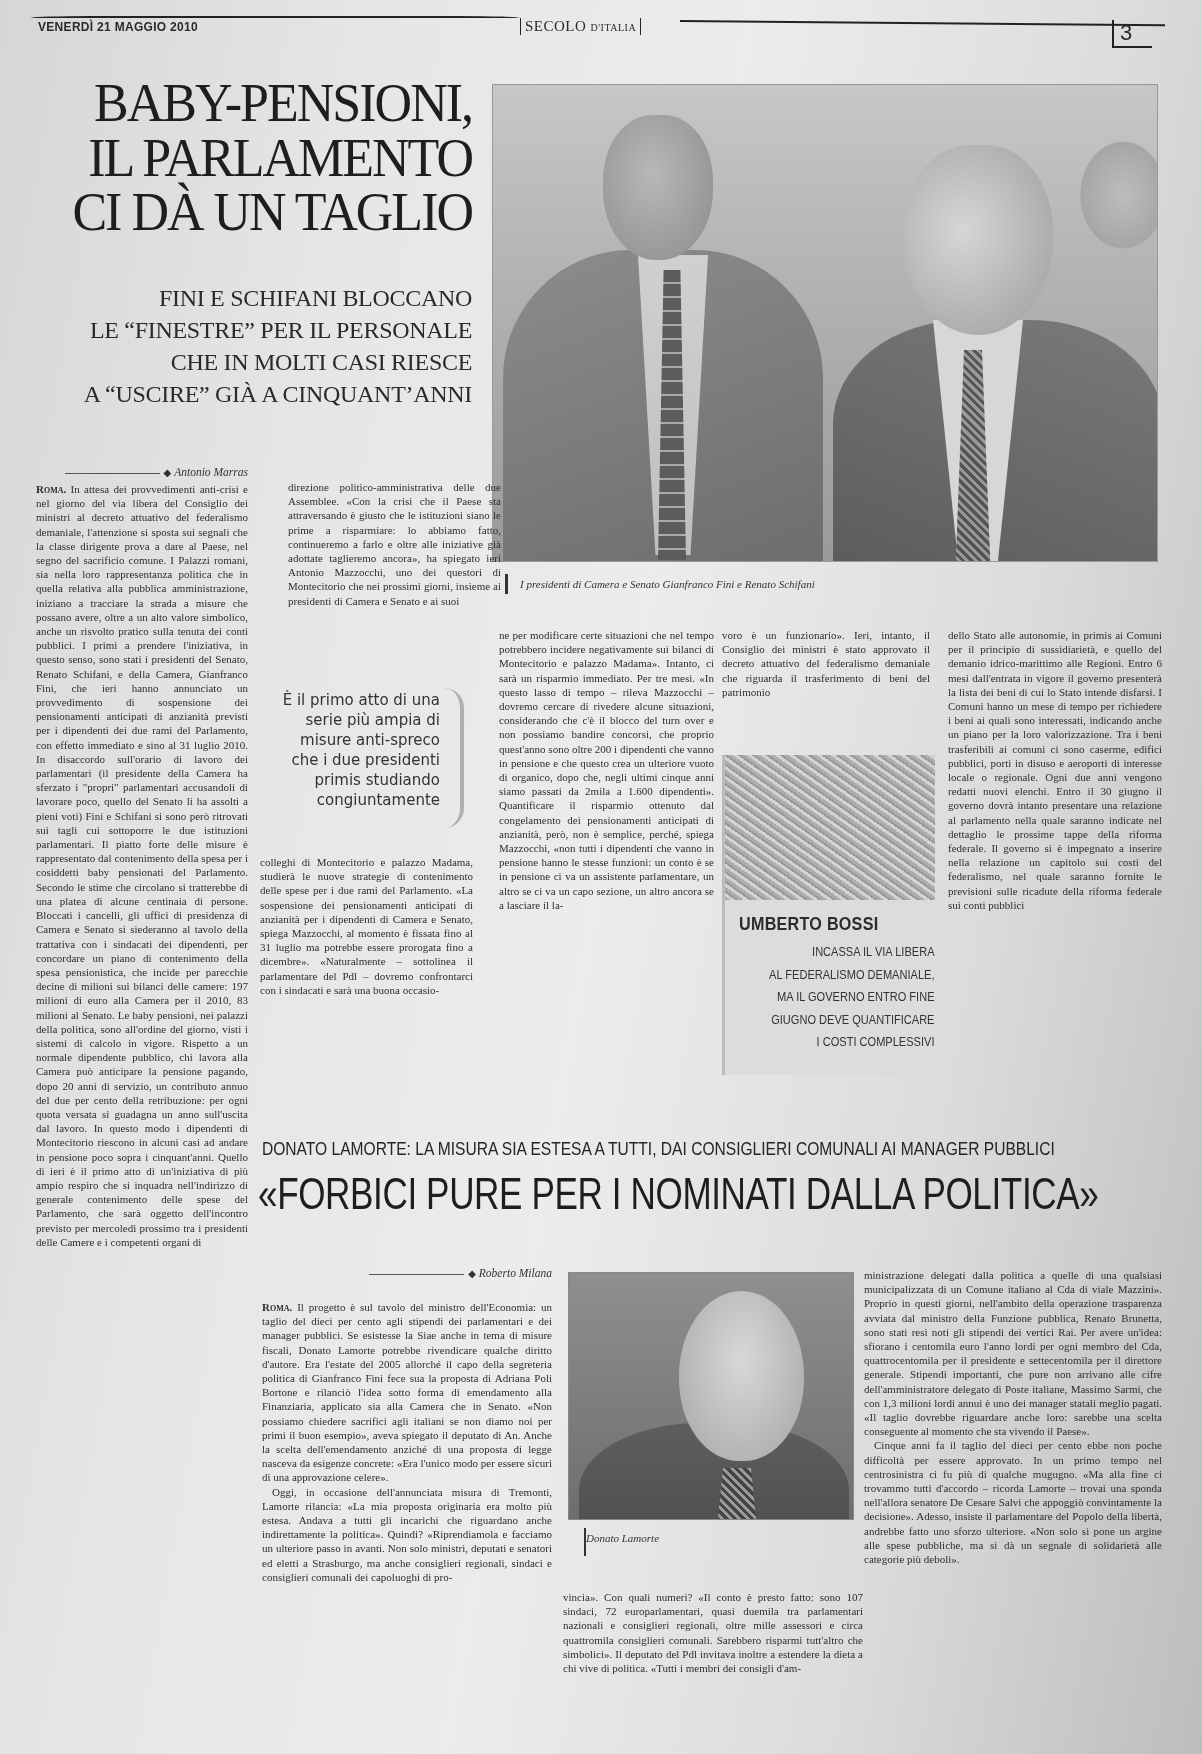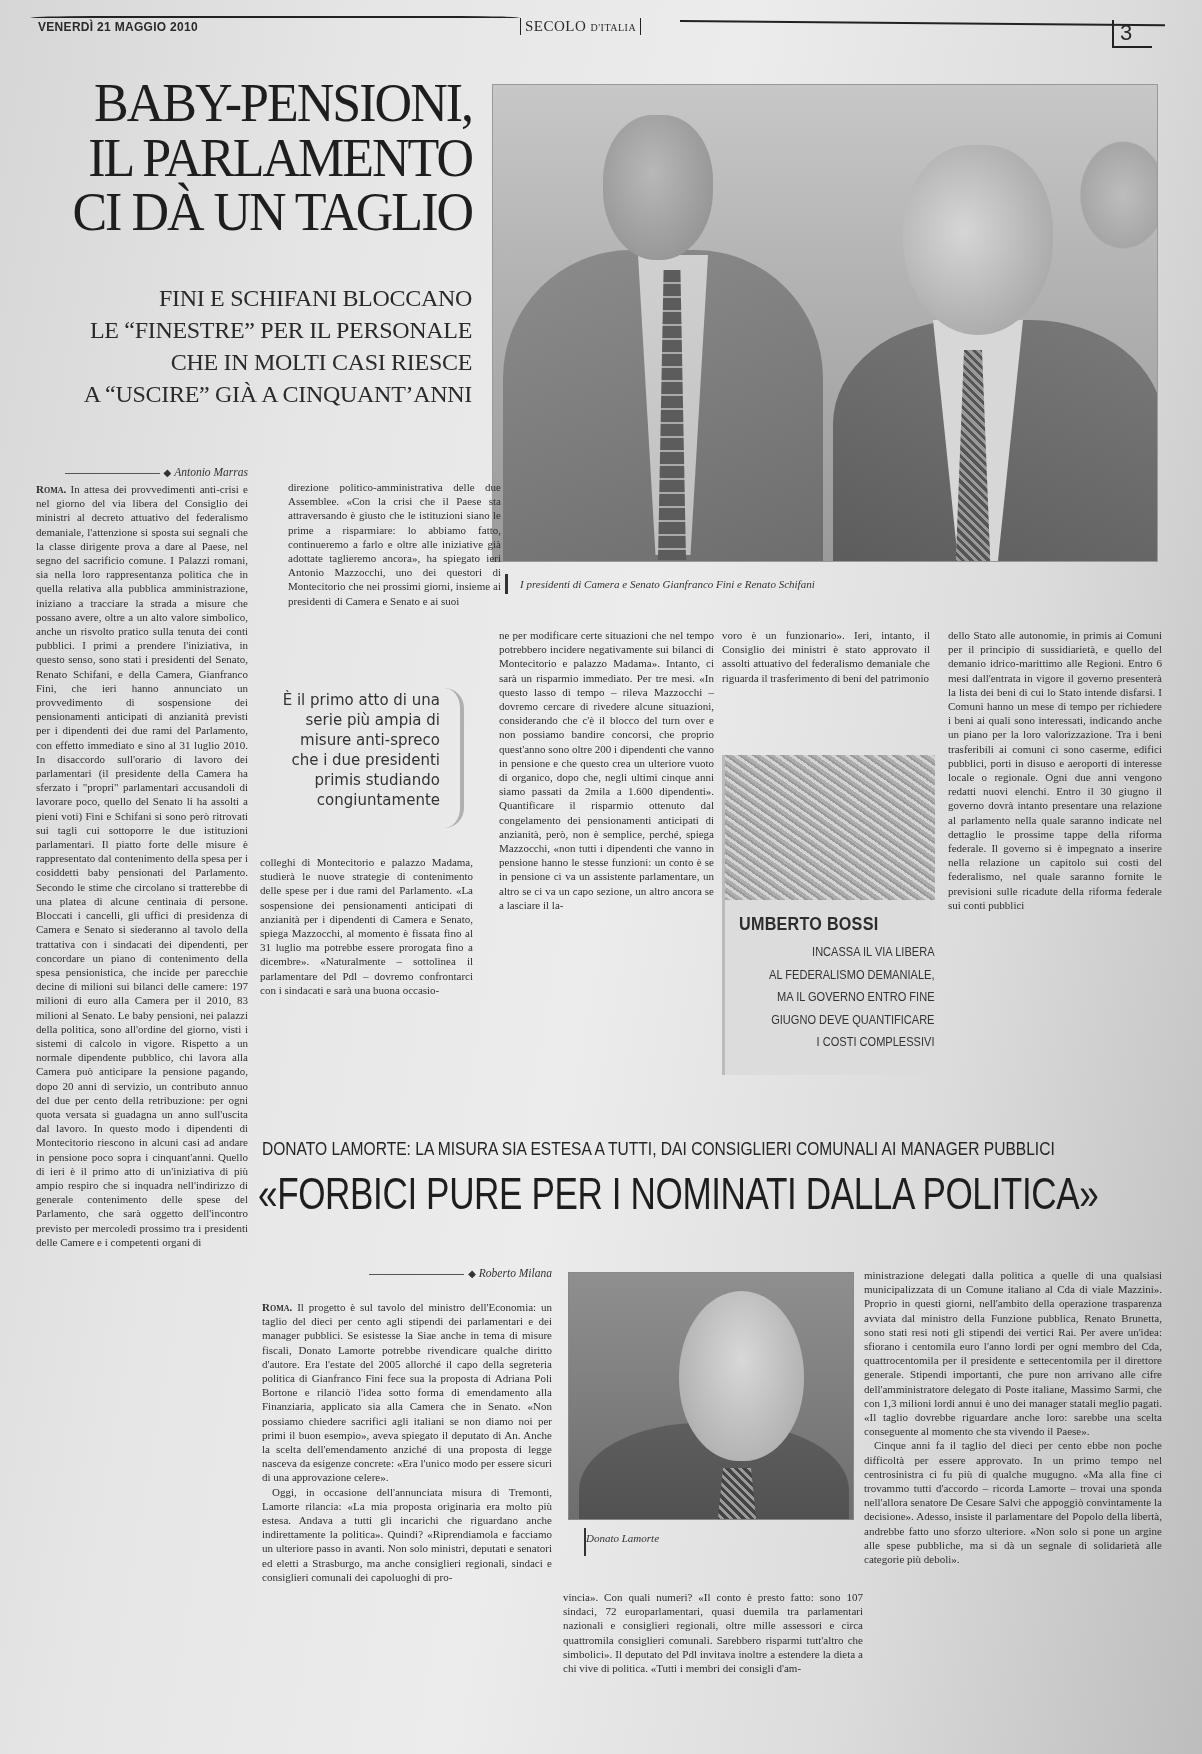--- a/index.html
+++ b/index.html
@@ -118,21 +118,21 @@
 </div>
 <div class="abs cap-top">I presidenti di Camera e Senato Gianfranco Fini e Renato Schifani</div>
 
 <div class="byline byline1"><span class="dia">◆</span><span>Antonio Marras</span></div>
 <div class="abs col c1"><span class="lead">Roma.</span> <span>In attesa dei provvedimenti anti-crisi e nel giorno del via libera del Consiglio dei ministri al decreto attuativo del federalismo demaniale, l'attenzione si sposta sui segnali che la classe dirigente prova a dare al Paese, nel segno del sacrificio comune. I Palazzi romani, sia nella loro rappresentanza politica che in quella relativa alla pubblica amministrazione, iniziano a tracciare la strada a misure che possano avere, oltre a un alto valore simbolico, anche un risvolto pratico sulla tenuta dei conti pubblici. I primi a prendere l'iniziativa, in questo senso, sono stati i presidenti del Senato, Renato Schifani, e della Camera, Gianfranco Fini, che ieri hanno annunciato un provvedimento di sospensione dei pensionamenti anticipati di anzianità previsti per i dipendenti dei due rami del Parlamento, con effetto immediato e sino al 31 luglio 2010. In disaccordo sull'orario di lavoro dei parlamentari (il presidente della Camera ha sferzato i "propri" parlamentari accusandoli di lavorare poco, quello del Senato li ha assolti a pieni voti) Fini e Schifani si sono però ritrovati sui tagli cui sottoporre le due istituzioni parlamentari. Il piatto forte delle misure è rappresentato dal contenimento della spesa per i cosiddetti baby pensionati del Parlamento. Secondo le stime che circolano si tratterebbe di una platea di alcune centinaia di persone. Bloccati i cancelli, gli uffici di presidenza di Camera e Senato si siederanno al tavolo della trattativa con i sindacati dei dipendenti, per concordare un piano di contenimento della spesa pensionistica, che incide per parecchie decine di milioni sui bilanci delle camere: 197 milioni di euro alla Camera per il 2010, 83 milioni al Senato. Le baby pensioni, nei palazzi della politica, sono all'ordine del giorno, visti i sistemi di calcolo in vigore. Rispetto a un normale dipendente pubblico, chi lavora alla Camera può anticipare la pensione pagando, dopo 20 anni di servizio, un contributo annuo del due per cento della retribuzione: per ogni quota versata si guadagna un anno sull'uscita dal lavoro. In questo modo i dipendenti di Montecitorio riescono in alcuni casi ad andare in pensione poco sopra i cinquant'anni. Quello di ieri è il primo atto di un'iniziativa di più ampio respiro che si inquadra nell'indirizzo di generale contenimento delle spese del Parlamento, che sarà oggetto dell'incontro previsto per mercoledì prossimo tra i presidenti delle Camere e i competenti organi di</span></div>
 <div class="abs col c2">direzione politico-amministrativa delle due Assemblee. «Con la crisi che il Paese sta attraversando è giusto che le istituzioni siano le prime a risparmiare: lo abbiamo fatto, continueremo a farlo e oltre alle iniziative già adottate taglieremo ancora», ha spiegato ieri Antonio Mazzocchi, uno dei questori di Montecitorio che nei prossimi giorni, insieme ai presidenti di Camera e Senato e ai suoi</div>
 <div class="abs pull">È il primo atto di una serie più ampia di misure anti-spreco che i due presidenti primis studiando congiuntamente</div>
 <div class="abs brace"></div>
 <div class="abs col c2b">colleghi di Montecitorio e palazzo Madama, studierà le nuove strategie di contenimento delle spese per i due rami del Parlamento. «La sospensione dei pensionamenti anticipati di anzianità per i dipendenti di Camera e Senato, spiega Mazzocchi, al momento è fissata fino al 31 luglio ma potrebbe essere prorogata fino a dicembre». «Naturalmente – sottolinea il parlamentare del Pdl – dovremo confrontarci con i sindacati e sarà una buona occasio-</div>
 <div class="abs col c3">ne per modificare certe situazioni che nel tempo potrebbero incidere negativamente sui bilanci di Montecitorio e palazzo Madama». Intanto, ci sarà un risparmio immediato. Per tre mesi. «In questo lasso di tempo – rileva Mazzocchi – dovremo cercare di rivedere alcune situazioni, considerando che c'è il blocco del turn over e non possiamo bandire concorsi, che proprio quest'anno sono oltre 200 i dipendenti che vanno in pensione e che questo crea un ulteriore vuoto di organico, dopo che, negli ultimi cinque anni siamo passati da 2mila a 1.600 dipendenti». Quantificare il risparmio ottenuto dal congelamento dei pensionamenti anticipati di anzianità, però, non è semplice, perché, spiega Mazzocchi, «non tutti i dipendenti che vanno in pensione hanno le stesse funzioni: un conto è se in pensione ci va un assistente parlamentare, un altro se ci va un capo sezione, un altro ancora se a lasciare il la-</div>
-<div class="abs col c4">voro è un funzionario». Ieri, intanto, il Consiglio dei ministri è stato approvato il assolti attuativo del federalismo demaniale che riguarda il trasferimento di beni del patrimonio</div>
+<div class="abs col c4">voro è un funzionario». Ieri, intanto, il Consiglio dei ministri è stato approvato il decreto attuativo del federalismo demaniale che riguarda il trasferimento di beni del patrimonio</div>
 <div class="abs col c5">dello Stato alle autonomie, in primis ai Comuni per il principio di sussidiarietà, e quello del demanio idrico-marittimo alle Regioni. Entro 6 mesi dall'entrata in vigore il governo presenterà la lista dei beni di cui lo Stato intende disfarsi. I Comuni hanno un mese di tempo per richiedere i beni ai quali sono interessati, indicando anche un piano per la loro valorizzazione. Tra i beni trasferibili ai comuni ci sono caserme, edifici pubblici, porti in disuso e aeroporti di interesse locale o regionale. Ogni due anni vengono redatti nuovi elenchi. Entro il 30 giugno il governo dovrà intanto presentare una relazione al parlamento nella quale saranno indicate nel dettaglio le prossime tappe della riforma federale. Il governo si è impegnato a inserire nella relazione un capitolo sui costi del federalismo, nel quale saranno fornite le previsioni sulle ricadute della riforma federale sui conti pubblici</div>
 
 <div class="abs bossi">
   <div class="bossi-img"></div>
   <div class="bossi-name">UMBERTO BOSSI</div>
   <div class="bossi-text">
     <div>INCASSA IL VIA LIBERA</div>
     <div>AL FEDERALISMO DEMANIALE,</div>
     <div>MA IL GOVERNO ENTRO FINE</div>
     <div>GIUGNO DEVE QUANTIFICARE</div>

